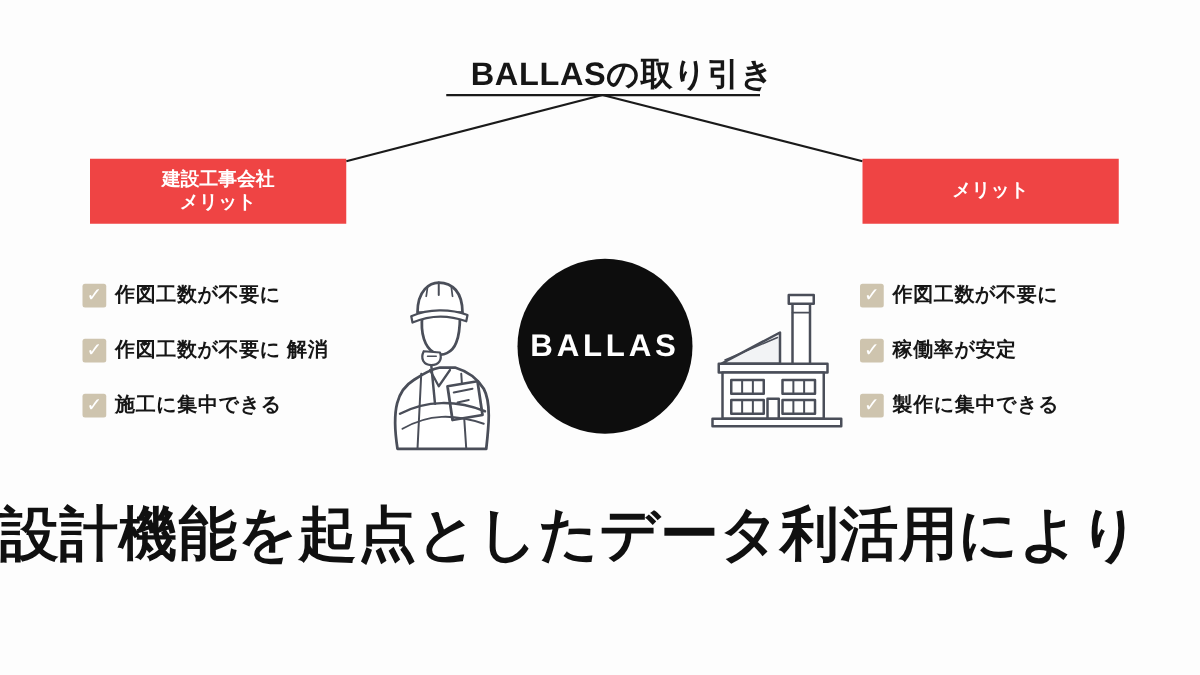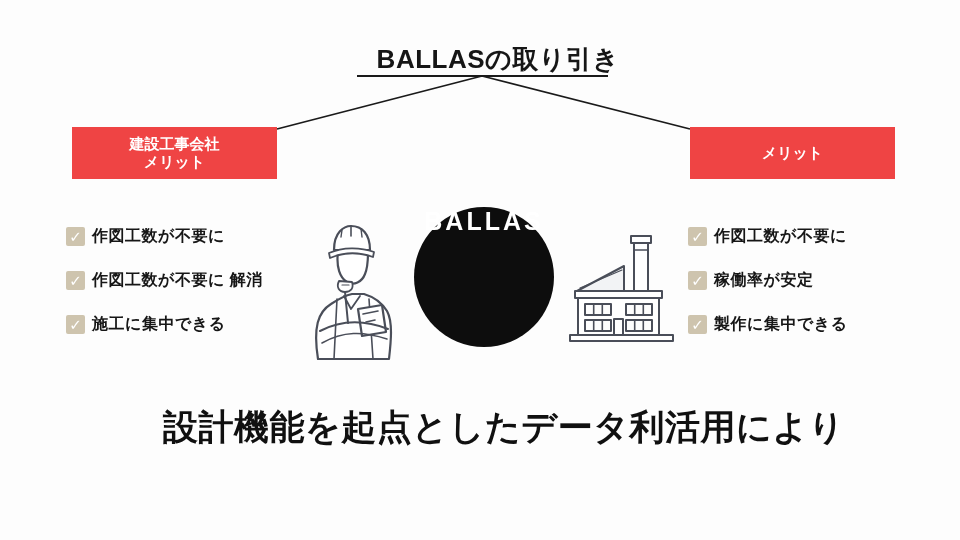--- a/index.html
+++ b/index.html
@@ -22,28 +22,28 @@
   .check-list.left  { left:66px; }
   .check-list.right { left:688px; }
   .check-row { display:flex; align-items:center; height:28px; margin-bottom:16px; }
   .checkbox { width:19px; height:19px; background:#cec4ae; border-radius:2px; margin-right:7px;
               display:flex; align-items:center; justify-content:center; flex:0 0 auto; }
   .check-glyph { color:#ffffff; font-size:15px; font-weight:700; line-height:1; }
   .check-label { font-size:16px; font-weight:700; color:#161616; white-space:nowrap; letter-spacing:0.5px; }
 
   .ballas-circle { position:absolute; left:414px; top:207px; width:140px; height:140px;
                    background:#0d0d0d; border-radius:50%;
-                   display:flex; align-items:flex-start; justify-content:center; }
+                   display:flex; align-items:center; justify-content:center; }
   .ballas-circle span { color:#ffffff; font-size:25px; font-weight:600; letter-spacing:3px; }
 
   .worker-illustration  { position:absolute; left:303px; top:219px; width:97px;  height:142px; }
   .factory-illustration { position:absolute; left:565px; top:230px; width:116px; height:114px; }
 
-  .footer { position:absolute; top:404px; left:0; right:0; text-align:center;
-            font-size:35px; font-weight:700; color:#101010; line-height:45px; letter-spacing:0.5px;padding-left:48px; }
+  .footer { position:absolute; top:404px; left:0; right:0; 
+            font-size:47px; font-weight:700; color:#101010; line-height:45px; letter-spacing:0.5px; }
 </style>
 </head>
 <body>
 
 <div class="slide">
 
   <svg class="connector-svg" viewBox="0 0 960 540">
     <line x1="357" y1="76" x2="608" y2="76" stroke="#1a1a1a" stroke-width="1.8"></line>
     <line x1="482" y1="76" x2="277" y2="129" stroke="#1a1a1a" stroke-width="1.8"></line>
     <line x1="482" y1="76" x2="690" y2="129" stroke="#1a1a1a" stroke-width="1.8"></line>

